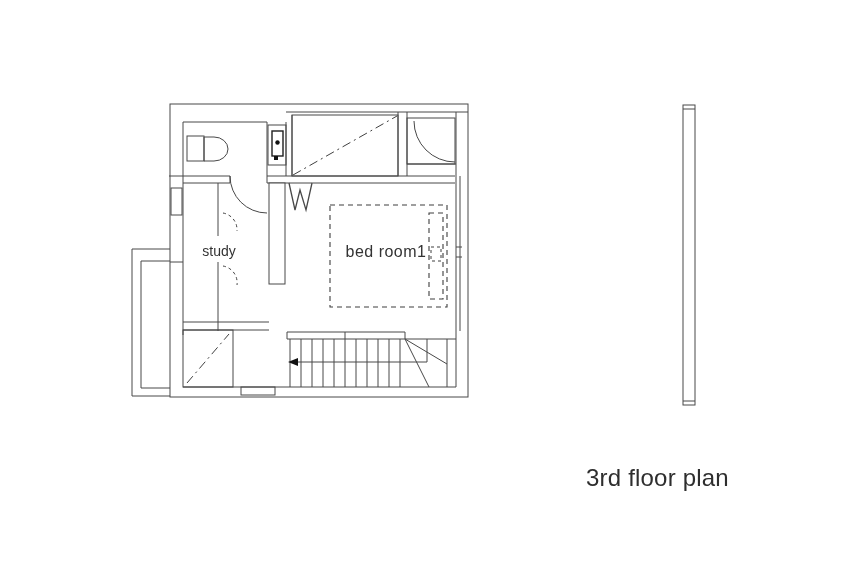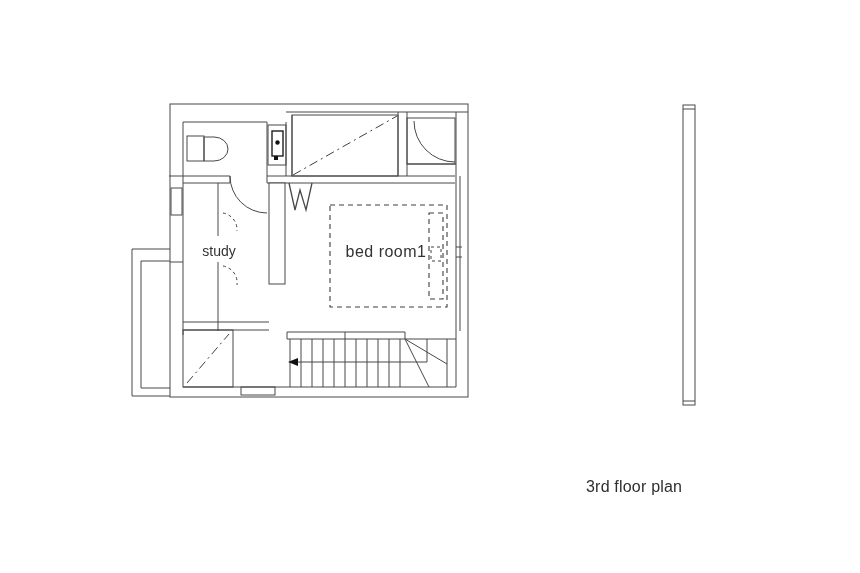--- a/index.html
+++ b/index.html
@@ -7,21 +7,21 @@
          font-family:"Liberation Sans",sans-serif;}
   svg{position:absolute;left:0;top:0;}
   .ln{stroke:#484848;stroke-width:1;fill:none;}
   .ln2{stroke:#484848;stroke-width:1.3;fill:none;}
   .dark{stroke:#1e1e1e;stroke-width:1.4;fill:none;}
   .dashed{stroke:#3f3f3f;stroke-width:1.1;fill:none;stroke-dasharray:5 4;}
   .dashdot{stroke:#3f3f3f;stroke-width:1;fill:none;stroke-dasharray:9 4 2 4;}
   .dashsm{stroke:#3f3f3f;stroke-width:1;fill:none;stroke-dasharray:3 3;}
   .fillwhite{fill:#ffffff;}
   .room-label{fill:#333333;font-family:"Liberation Sans",sans-serif;}
-  .title{position:absolute;left:586px;top:478px;font-size:16px;color:#2e2e2e;
+  .title{position:absolute;left:586px;top:464px;font-size:24px;color:#2e2e2e;
          letter-spacing:0.2px;font-family:"Liberation Sans",sans-serif;}
 </style>
 </head>
 <body>
 
 <div class="frame">
 
   <svg width="860" height="573" viewBox="0 0 860 573">
 
     <g>

